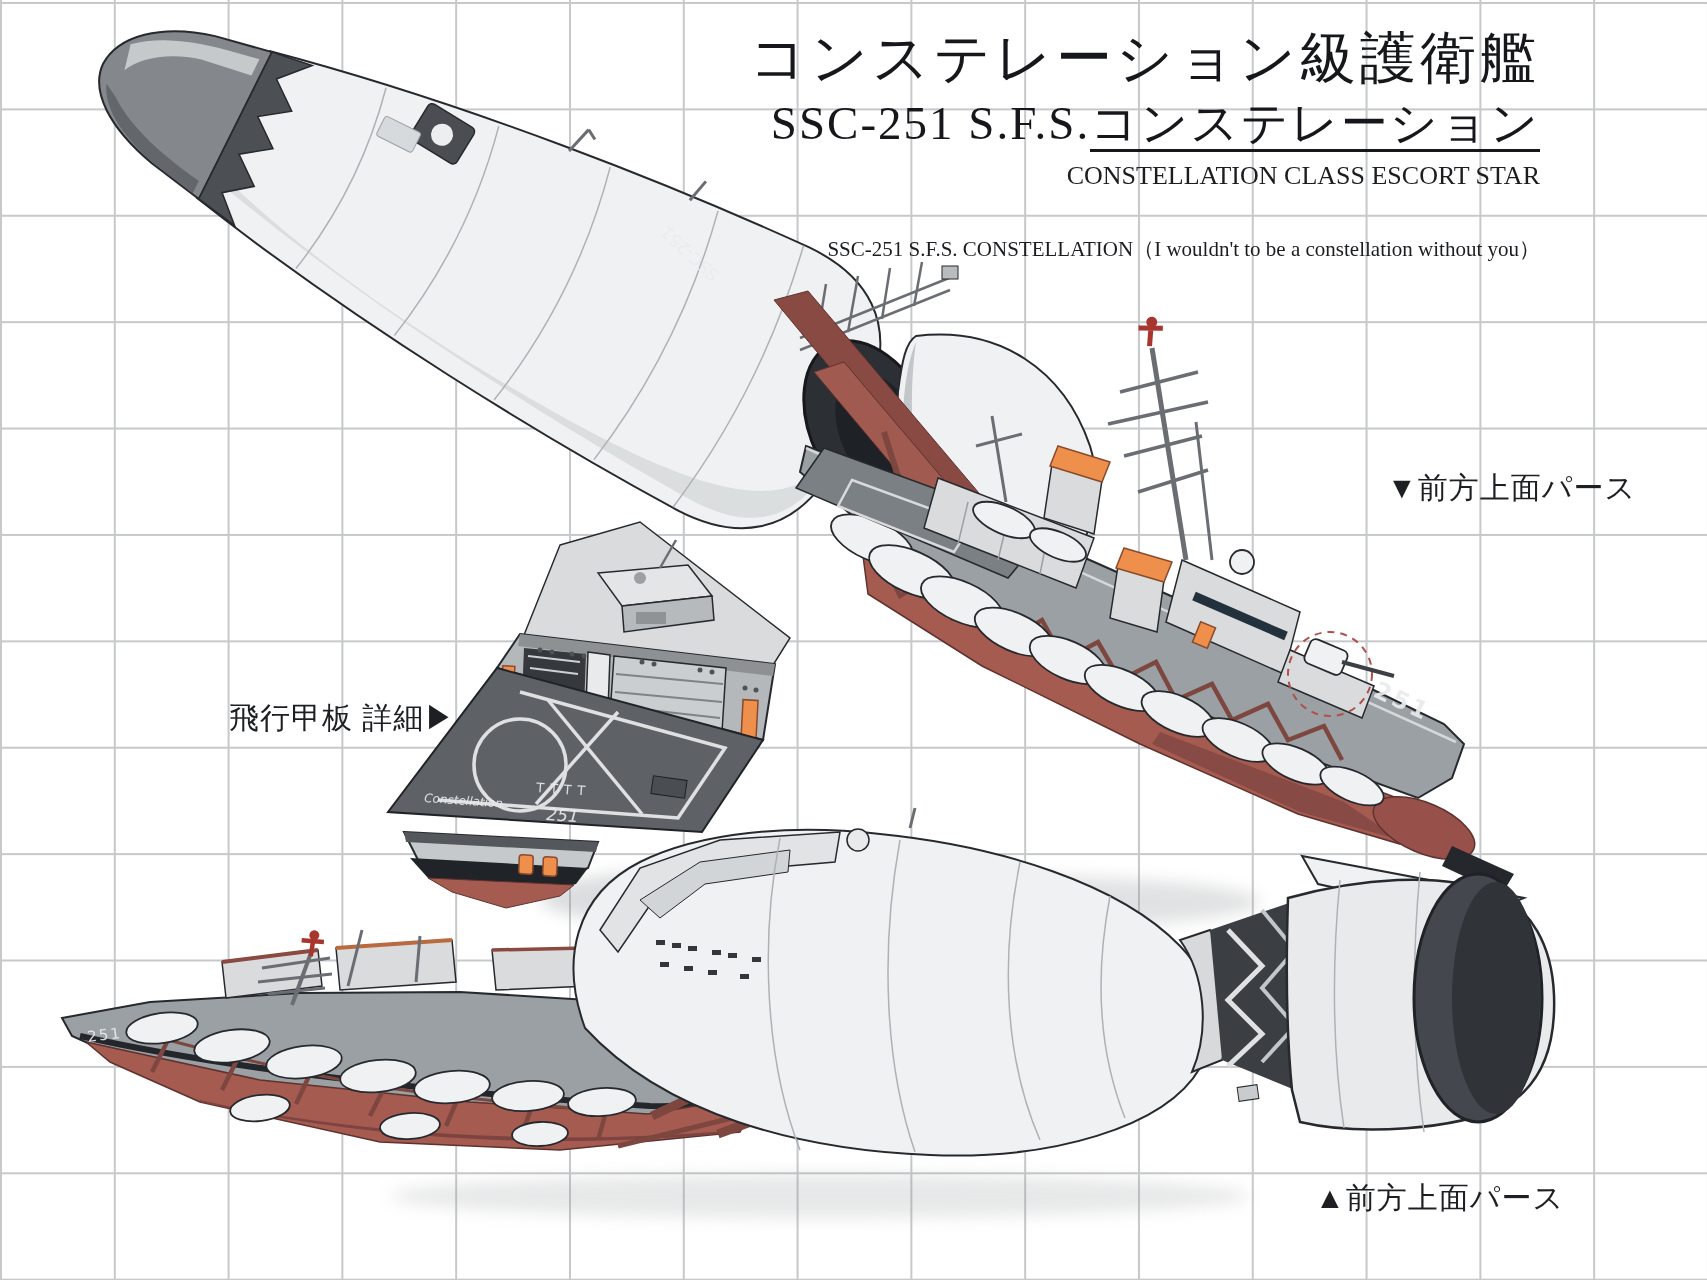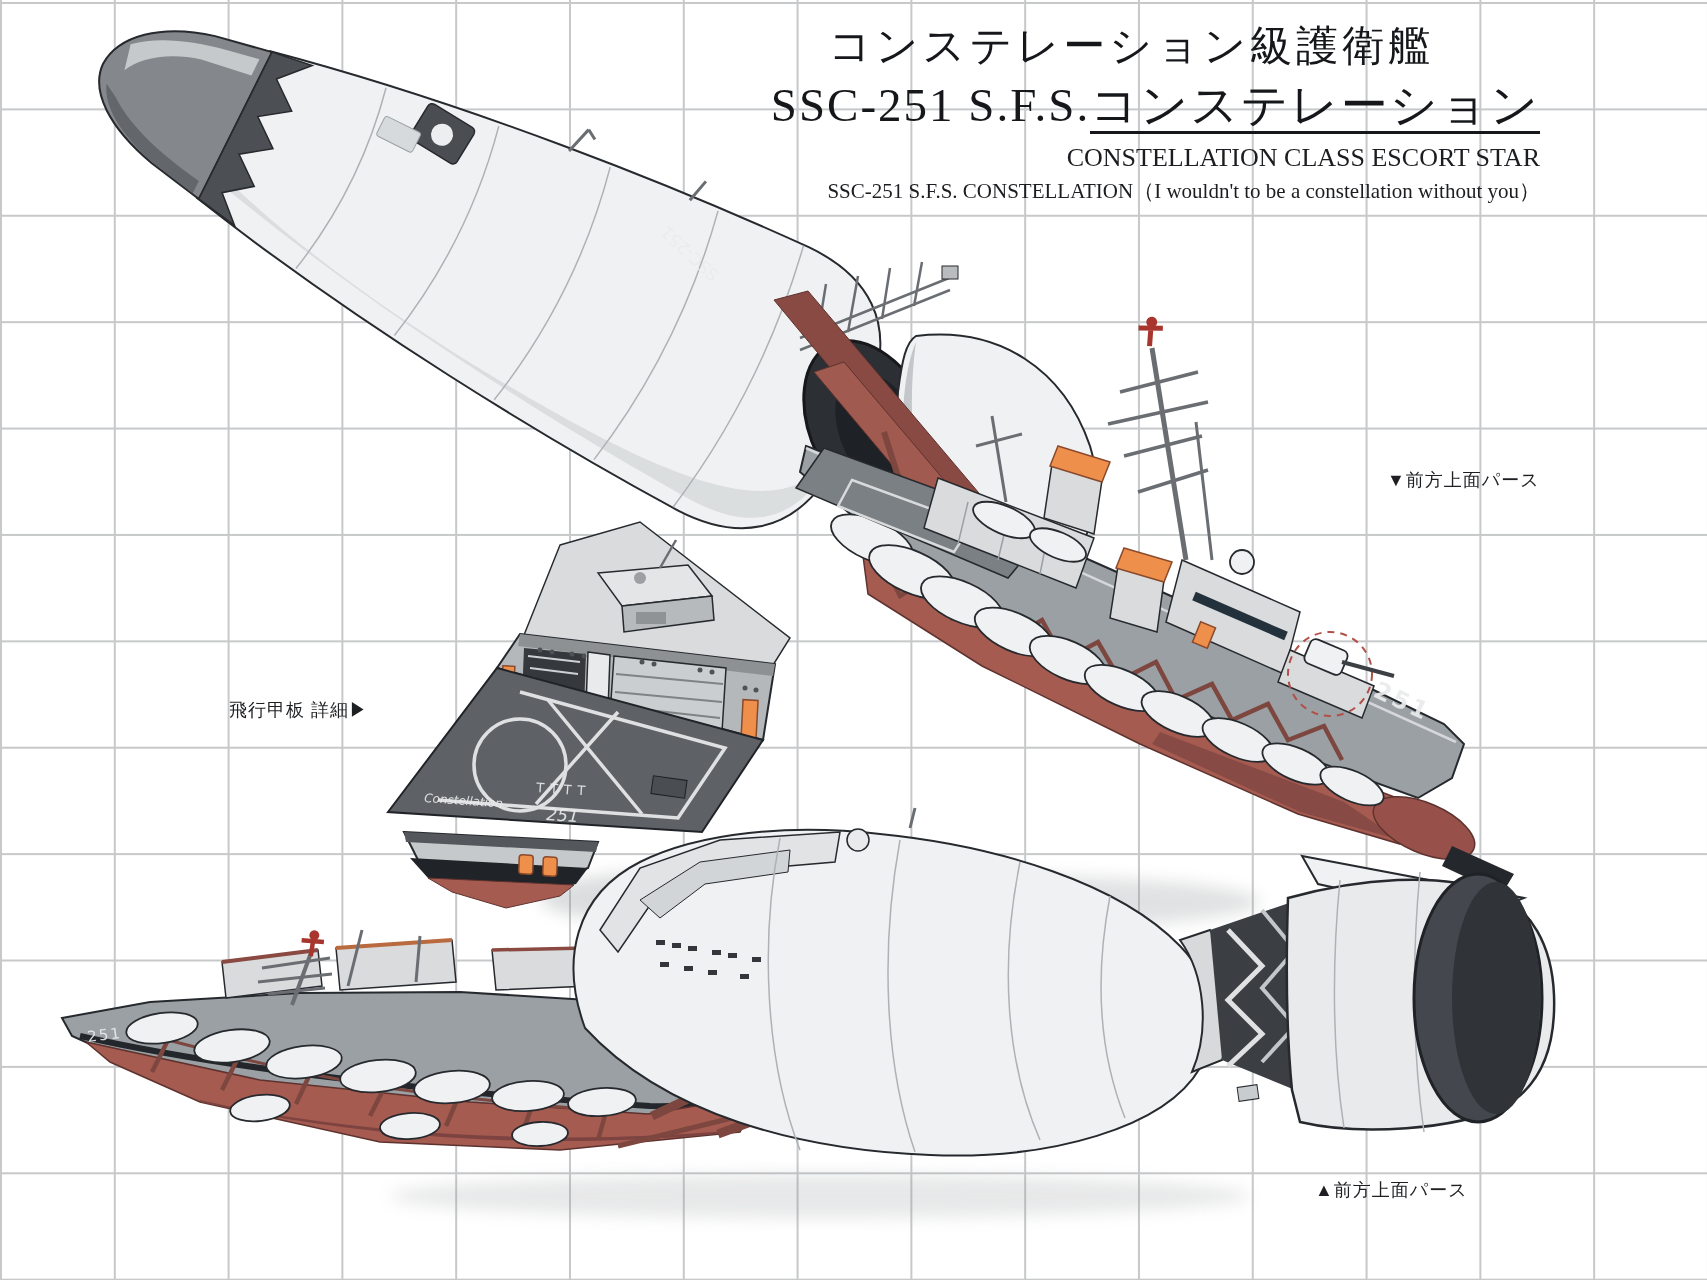--- a/index.html
+++ b/index.html
@@ -14,26 +14,26 @@
     position:relative;width:1707px;height:1280px;overflow:hidden;background:#ffffff;
     background-image:
       linear-gradient(to right, var(--grid) 1.5px, transparent 1.5px),
       linear-gradient(to bottom, var(--grid) 1.5px, transparent 1.5px);
     background-size:113.8px 106.4px;
     background-position:0 2px;
     font-family:"Liberation Sans",sans-serif;
   }
   svg.art{position:absolute;left:0;top:0;}
   .title-block{position:absolute;top:22px;right:167px;text-align:right;color:#15171a;}
-  .ja1{font-family:Liberation Mono, monospace;font-size:42px;line-height:1.3;letter-spacing:4px;text-align:center;}
+  .ja1{font-family:Liberation Sans, sans-serif;font-size:56px;line-height:1.3;letter-spacing:4px;}
   .ja2{font-family:"Liberation Serif",serif;font-size:47px;line-height:1.22;letter-spacing:2px;margin-left:48px;}
   .ja2 .u{border-bottom:3px solid #15171a;}
   .en1{font-family:"Liberation Serif",serif;font-size:26px;line-height:1.5;margin-top:4px;color:#1b1d20;}
-  .en2{font-family:"Liberation Serif",serif;font-size:21px;line-height:1.35;color:#1b1d20;}
-  .anno{position:absolute;font-size:18px;color:#1d1f22;letter-spacing:1px;white-space:nowrap;}
+  .en2{font-family:"Liberation Serif",serif;font-size:21px;line-height:1.35;color:#1b1d20;margin-top:40px;}
+  .anno{position:absolute;font-size:30px;color:#1d1f22;letter-spacing:1px;white-space:nowrap;}
   .anno-front{left:1387px;top:468px;}
   .anno-deck{left:229px;top:698px;}
   .anno-rear{left:1315px;top:1178px;}
   .footer{position:absolute;left:13px;top:1212px;font-size:22px;color:#2e3134;line-height:1.38;letter-spacing:.5px;}
   
   .white{fill:var(--body-white);stroke:var(--ink);stroke-width:2;}
   .pod{fill:var(--body-white);stroke:var(--ink);stroke-width:1.8;}
   .lightgray{fill:var(--structure-light);stroke:var(--ink);stroke-width:1.5;}
   .gray{fill:var(--deck-gray);stroke:var(--ink);stroke-width:2;}
   .darkdeck{fill:var(--deck-dark);stroke:#202428;stroke-width:2;}

